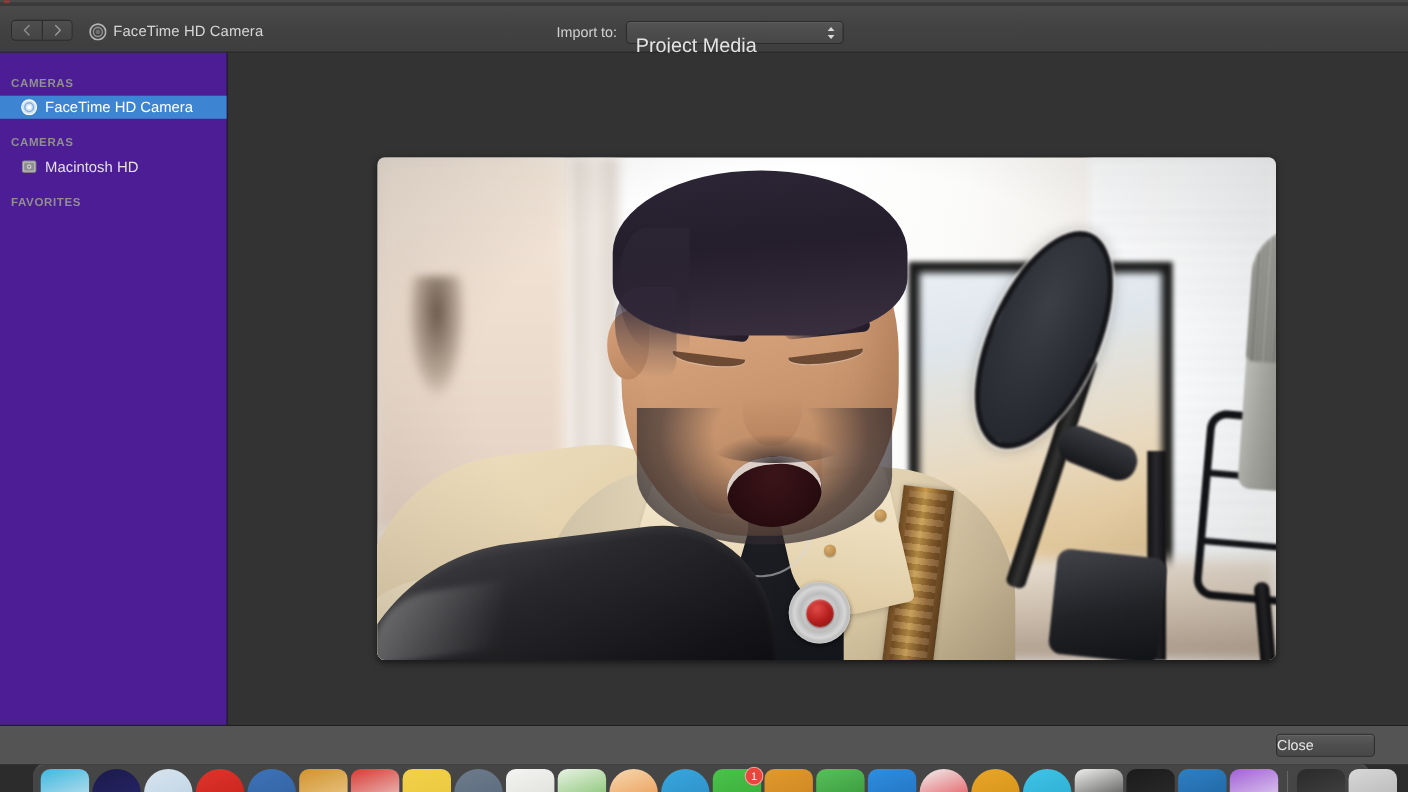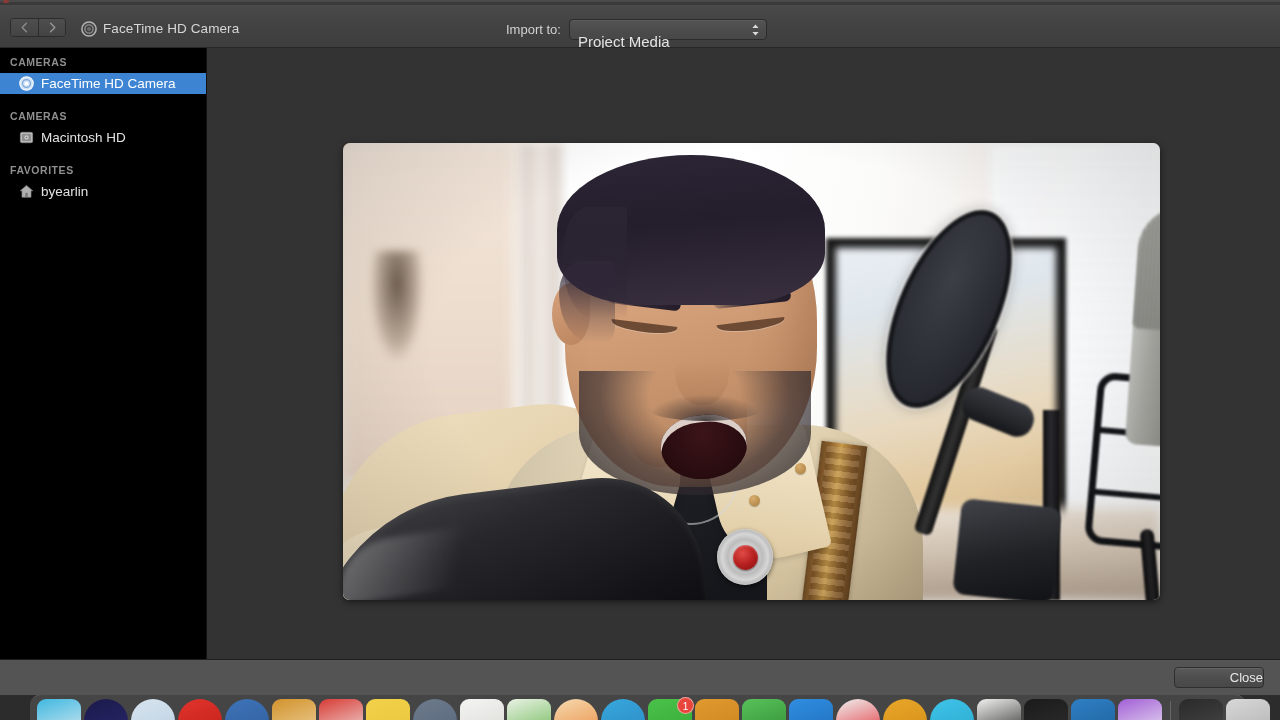--- a/index.html
+++ b/index.html
@@ -113,21 +113,21 @@
     position: relative;
     width: 198px; height: 21px;
     background: linear-gradient(180deg, #545454 0%, #4c4c4c 50%, #474747 100%);
     border: 1px solid #2c2c2c;
     border-radius: 4px;
     display: flex;
     align-items: center;
     box-shadow: 0 1px 0 rgba(255,255,255,0.05) inset;
   }
   .popup-value {
-    font-size: 15px;
+    font-size: 18px;
     color: #e4e4e4;
     padding-left: 8px;
     line-height: 21px;
     white-space: nowrap;
     margin-top: 24px;
   }
   .popup-arrows {
     position: absolute;
     right: 6px; top: 50%;
     transform: translateY(-50%);
@@ -143,23 +143,23 @@
     height: 611px;
     display: flex;
     background: #2f2f2f;
   }
 
   
   .sidebar {
     width: 207px;
     min-width: 207px;
     height: 100%;
-    background: #000000;
+    background: #4c1d95;
     border-right: 1px solid #121212;
-    padding-top: 6px;
+    padding-top: 20px;
     position: relative;
   }
   .sb-header {
     font-size: 10.5px;
     font-weight: bold;
     letter-spacing: 0.55px;
     color: #8f8f8f;
     padding: 0 0 0 10px;
     height: 16px;
     line-height: 16px;
@@ -573,29 +573,29 @@
 
   
   .footer {
     position: relative;
     height: 36px;
     background: #545454;
     border-top: 1px solid #1f1f1f;
   }
   .close-btn {
     position: absolute;
-    right: 16px; top: 7px;
+    right: 30px; top: 7px;
     width: 90px; height: 21px;
     border-radius: 4px;
     background: linear-gradient(180deg, #5a5a5a 0%, #4e4e4e 50%, #484848 100%);
     border: 1px solid #2e2e2e;
     color: #e8e8e8;
     font-size: 13px;
     line-height: 19px;
-    text-align: right;
+    text-align: left;
     box-shadow: 0 1px 0 rgba(255,255,255,0.07) inset;
   }
 
   
   .dock-area {
     position: absolute;
     left: 0; bottom: 0;
     width: 1280px; height: 25px;
     background: #2c2c2c;
     overflow: hidden;
@@ -716,29 +716,20 @@
               <circle cx="8" cy="8" r="2.3" fill="#c9c9c9"></circle>
               <circle cx="8" cy="8" r="0.8" fill="#6a6a6a"></circle>
             </svg>
           </span>
           <span>Macintosh HD</span>
         </div>
 
         <div class="sb-spacer"></div>
 
         <div class="sb-header">FAVORITES</div>
-        <div class="sb-item">
-          <span class="sb-icon">
-            <svg width="15" height="15" viewBox="0 0 16 16">
-              <path d="M8 1.6 L14.6 7.2 L12.8 7.2 L12.8 14 L3.2 14 L3.2 7.2 L1.4 7.2 Z" fill="#b0b0b0" stroke="#8e8e8e" stroke-width="0.7"></path>
-              <rect x="6.6" y="9.4" width="2.8" height="4.6" fill="#7d7d7d"></rect>
-            </svg>
-          </span>
-          <span>byearlin</span>
-        </div>
       </div>
 
       <div class="main">
 
         <div class="preview-wrap">
           <div class="preview">
             <div class="scene">
               <div class="scene-bg"></div>
               <div class="bg-wall-left"></div>
               <div class="bg-pillar"></div>

